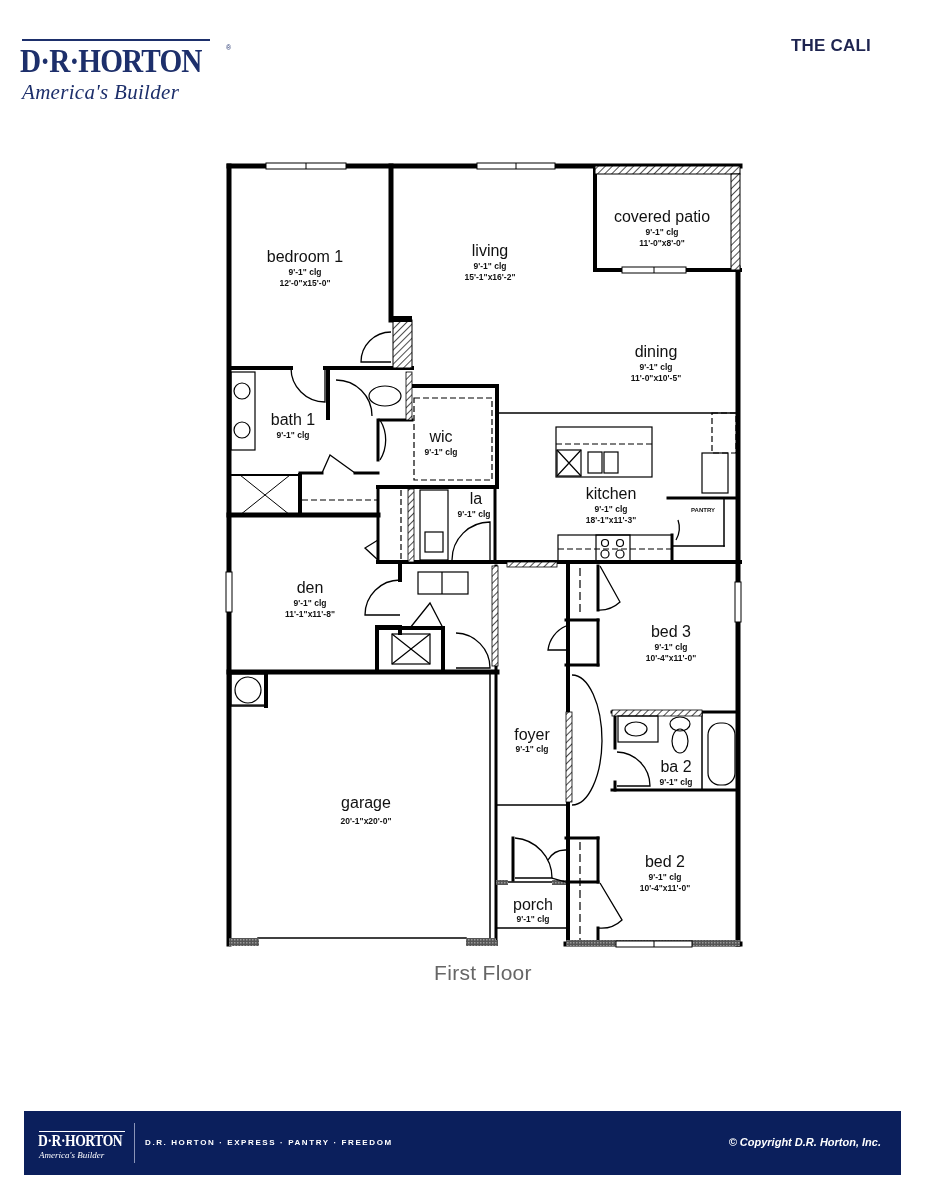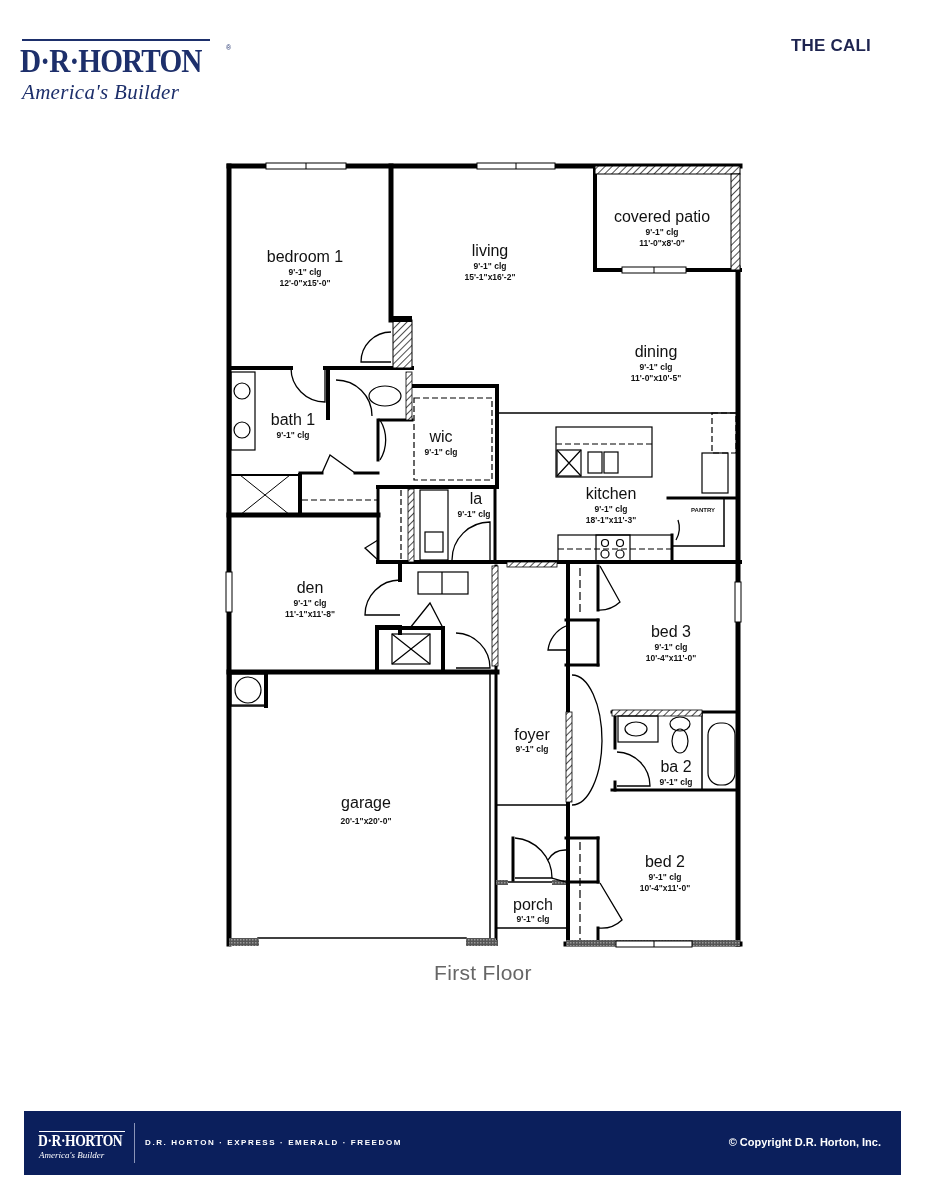--- a/index.html
+++ b/index.html
@@ -24,21 +24,21 @@
   .floor-caption { position: absolute; left: 0; width: 966px; top: 961px; text-align: center; font-size: 21px; color: #666; letter-spacing: 0.3px; }
 
   .footer { position: absolute; left: 24px; top: 1111px; width: 877px; height: 64px; background: #0b1f5c; }
   .footer .f-logo { position: absolute; left: 14px; top: 14px; width: 94px; height: 36px; }
   .footer .f-rule { position: absolute; left: 1px; top: 6px; width: 86px; height: 1px; background: #fff; }
   .footer .f-brand { position: absolute; left: 0; top: 7px; font-family: "Liberation Serif", serif; font-weight: bold; font-size: 16px;
     color: #fff; transform: scaleX(0.85); transform-origin: left top; white-space: nowrap; letter-spacing: -0.5px; }
   .footer .f-tag { position: absolute; left: 1px; top: 25px; font-family: "Liberation Serif", serif; font-style: italic; font-size: 9px; color: #fff; white-space: nowrap; }
   .footer .f-divider { position: absolute; left: 110px; top: 12px; width: 1px; height: 40px; background: #8a94b8; }
   .footer .f-brands { position: absolute; left: 121px; top: 27px; font-size: 8px; font-weight: bold; letter-spacing: 1.6px; color: #fff; white-space: nowrap; }
-  .footer .f-copy { position: absolute; right: 20px; top: 25px; font-size: 11px; font-weight: bold; color: #fff; white-space: nowrap; }
+  .footer .f-copy { position: absolute; right: 20px; top: 25px; font-size: 11px; font-weight: bold; color: #fff; white-space: nowrap; font-style: italic; }
 </style>
 </head>
 <body>
 
 <div class="logo">
   <div class="rule"></div>
   <div class="brand">D·R·HORTON</div>
   <div class="reg">®</div>
   <div class="tagline">America's Builder</div>
 </div>
@@ -317,15 +317,15 @@
 
 <div class="floor-caption">First Floor</div>
 
 <div class="footer">
   <div class="f-logo">
     <div class="f-rule"></div>
     <div class="f-brand">D·R·HORTON</div>
     <div class="f-tag">America's Builder</div>
   </div>
   <div class="f-divider"></div>
-  <div class="f-brands">D.R. HORTON · EXPRESS · EMERALD · FREEDOM</div>
+  <div class="f-brands">D.R. HORTON · EXPRESS · PANTRY · FREEDOM</div>
   <div class="f-copy">© Copyright D.R. Horton, Inc.</div>
 </div>
 
 </body></html>

